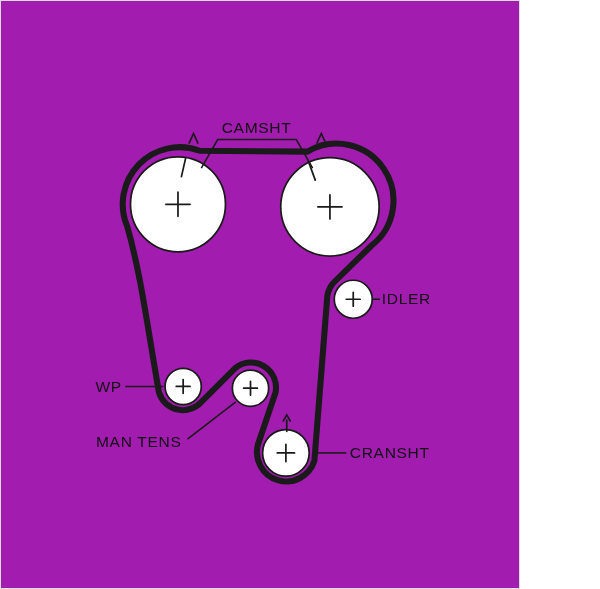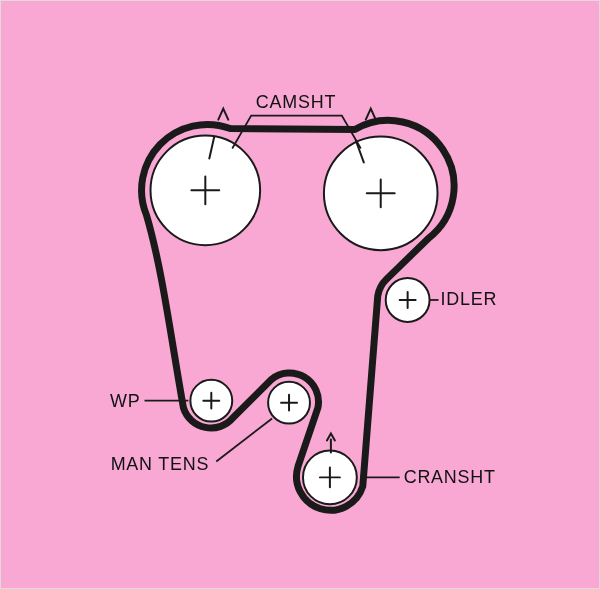--- a/index.html
+++ b/index.html
@@ -1,19 +1,19 @@
 <!DOCTYPE html>
 <html><head>
 <meta charset="utf-8">
 <style>
   html,body{margin:0;padding:0;background:#fff;}
   #stage{
     position:relative;
-    width:600px;height:589px;
-    background:#f9a8d4;
+    width:520px;height:589px;
+    background:#a21caf;
     border:1px solid #dcdcdc;
     box-sizing:border-box;
     font-family:"Liberation Sans", sans-serif;
   }
   svg{display:block;width:100%;height:100%;}
   .belt{fill:none;stroke:#1a1a1a;stroke-width:7;stroke-linejoin:round;stroke-linecap:round;}
   .pulley{fill:#ffffff;stroke:#1a1a1a;stroke-width:2;}
   .mark{stroke:#1a1a1a;stroke-width:2;fill:none;stroke-linecap:round;}
   .leader{stroke:#1a1a1a;stroke-width:1.8;fill:none;}
   .lbl{fill:#111111;font-size:18px;letter-spacing:0.8px;font-family:"Liberation Sans", sans-serif;}

